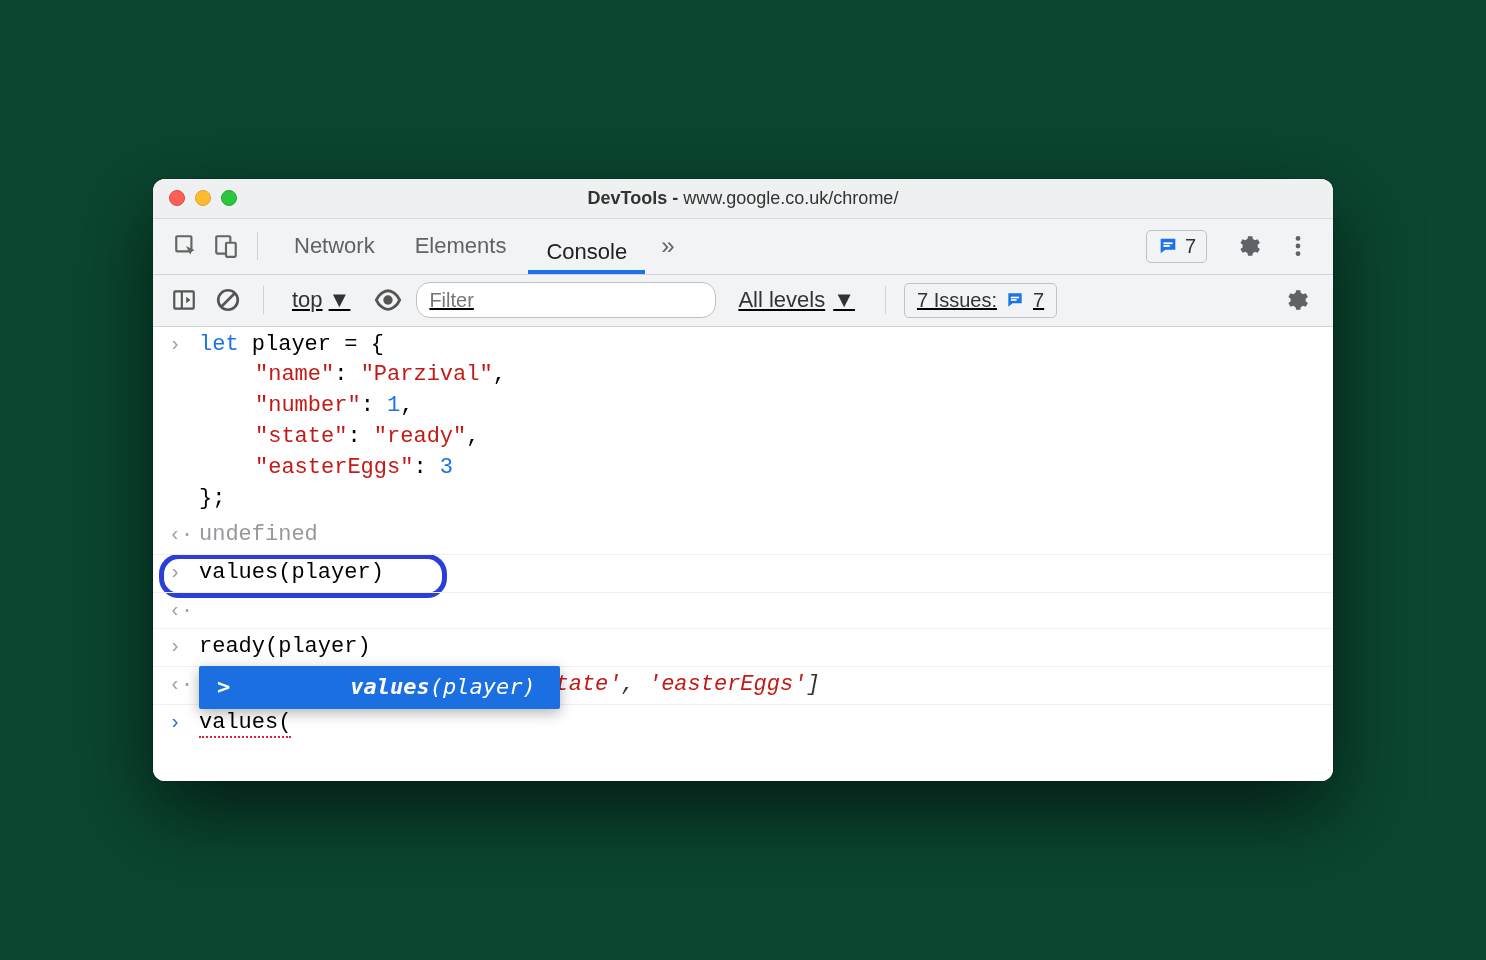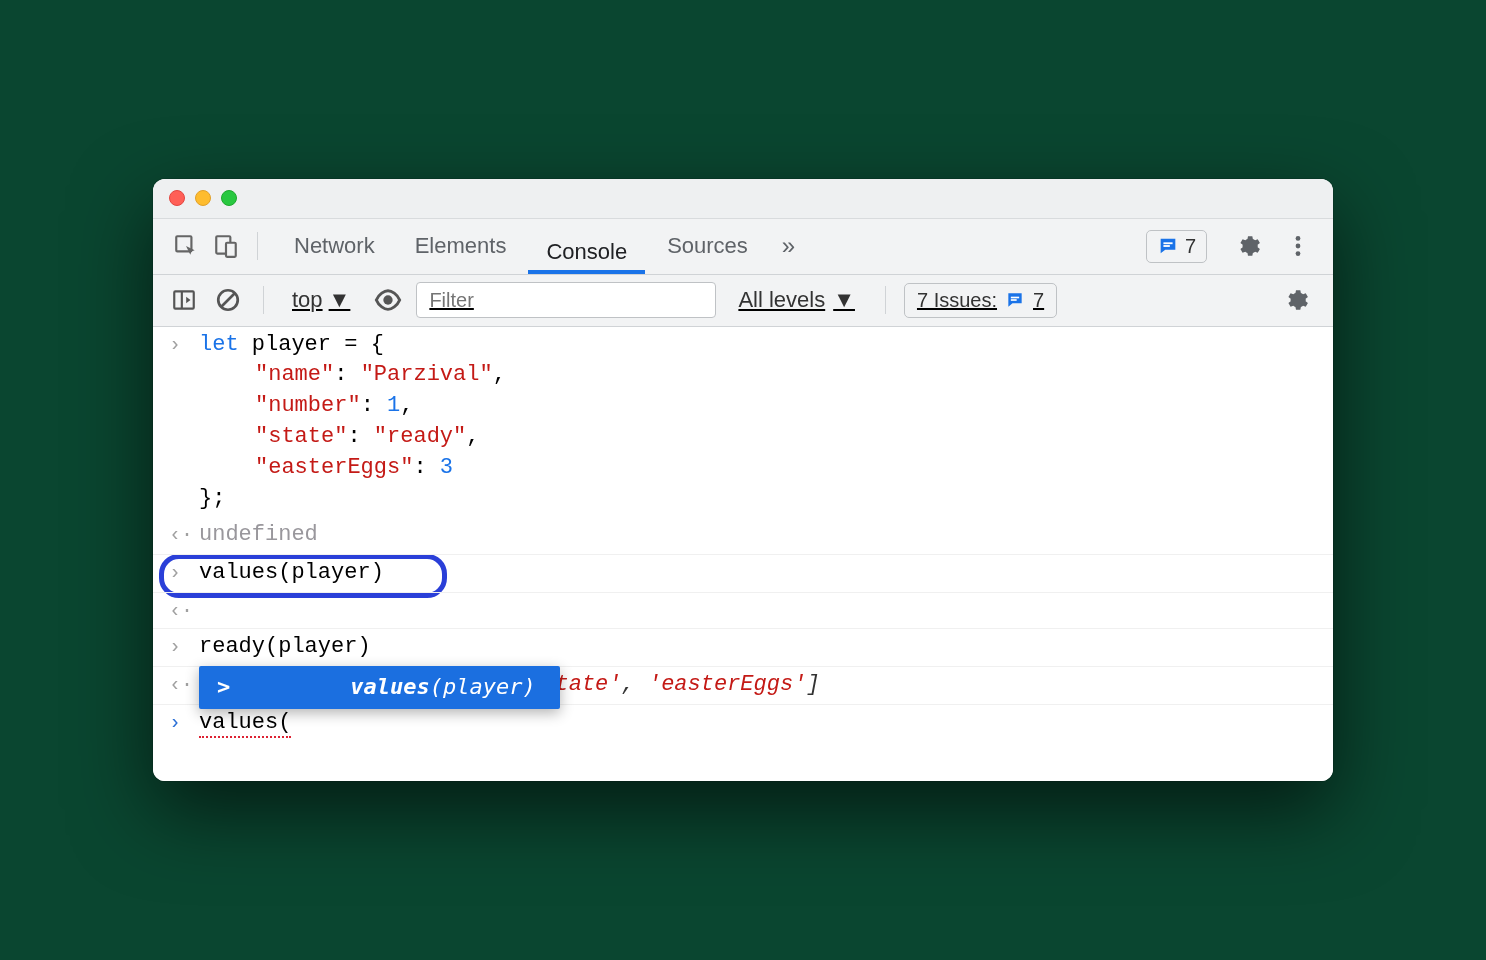--- a/index.html
+++ b/index.html
@@ -74,21 +74,21 @@
   background:#f2f3f4;
   border-bottom:1px solid #d0d3d6;
   padding:0 14px; gap:10px;text-decoration:underline;
 }
 .tbicon { color:#555; padding:4px; cursor:pointer;}
 .ctx {
   display:flex; align-items:center; gap:6px;
   font-size:22px; color:#333; padding:0 10px; cursor:pointer;
 }
 .filter-box {
-  border:1px solid #bfc2c5; border-radius:4px;
+  border:1px solid #bfc2c5; border-radius:14px;
   height:36px; width:300px; background:#fff;
   display:flex; align-items:center; padding:0 12px;
 }
 .filter-box input { border:none; outline:none; font-size:20px; width:100%; color:#888; background:transparent;}
 .levels { font-size:22px; color:#333; display:flex; align-items:center; gap:8px; padding:0 12px; cursor:pointer;}
 .issues {
   border:1px solid #bfc2c5; border-radius:5px;
   padding:5px 12px; display:flex; align-items:center; gap:8px;
   font-size:20px; color:#333; cursor:pointer;
 }
@@ -151,40 +151,42 @@
 <body>
 
 <div class="window">
 
   <div class="titlebar">
     <div class="traffic">
       <div class="tl red"></div>
       <div class="tl yel"></div>
       <div class="tl grn"></div>
     </div>
+    <div class="title">
+      <b>DevTools - </b><span>www.google.co.uk/chrome/</span>
+    </div>
   </div>
 
   <div class="tabbar">
     <span class="icn">
       <svg width="26" height="26" viewBox="0 0 24 24" fill="none" stroke="#656565" stroke-width="2">
         <rect x="3" y="3" width="14" height="14" rx="1"></rect>
         <path d="M12 12 l8 4 -3 1 -1 3 -4 -8z" fill="#656565" stroke="none"></path>
       </svg>
     </span>
     <span class="icn" style="margin-left:10px">
       <svg width="26" height="26" viewBox="0 0 24 24" fill="none" stroke="#656565" stroke-width="2">
         <rect x="3" y="3" width="13" height="16" rx="1"></rect>
         <rect x="12" y="9" width="9" height="13" rx="1" fill="#f2f3f4"></rect>
       </svg>
     </span>
     <div class="divider"></div>
     <div class="tab">Network</div>
     <div class="tab">Elements</div>
     <div class="tab active">Console</div>
-    <div class="tab">Sources</div>
     <div class="more-tabs">»</div>
     <div class="spacer"></div>
     <div class="badge-box">
       <span class="chat-icon">
         <svg width="22" height="22" viewBox="0 0 24 24" fill="#1a73e8">
             <path d="M4 4h16v12H9l-5 4V4z"></path>
             <rect x="7" y="8" width="10" height="2" fill="#fff"></rect>
             <rect x="7" y="11" width="7" height="2" fill="#fff"></rect>
           </svg>
       </span>

